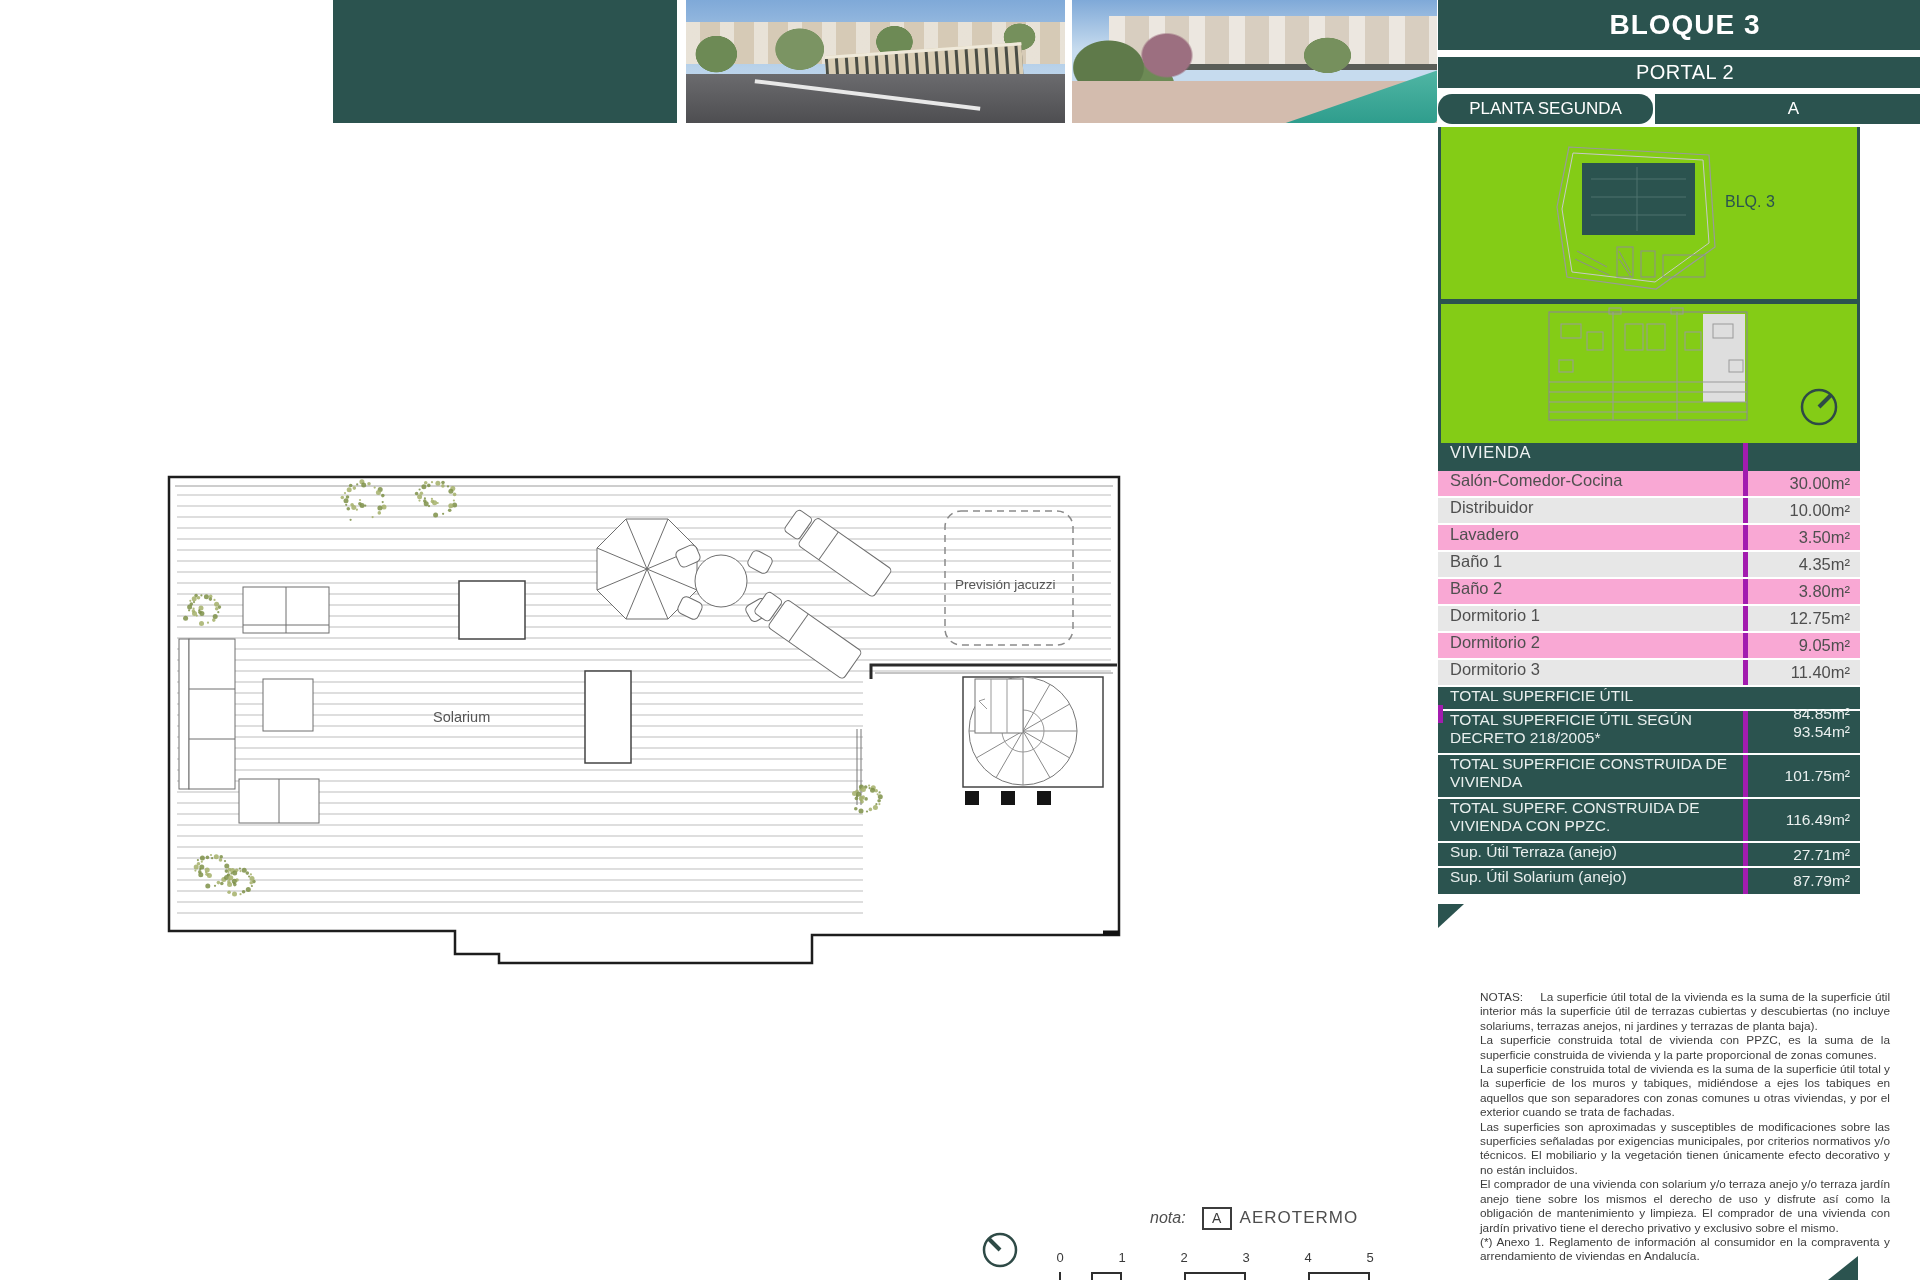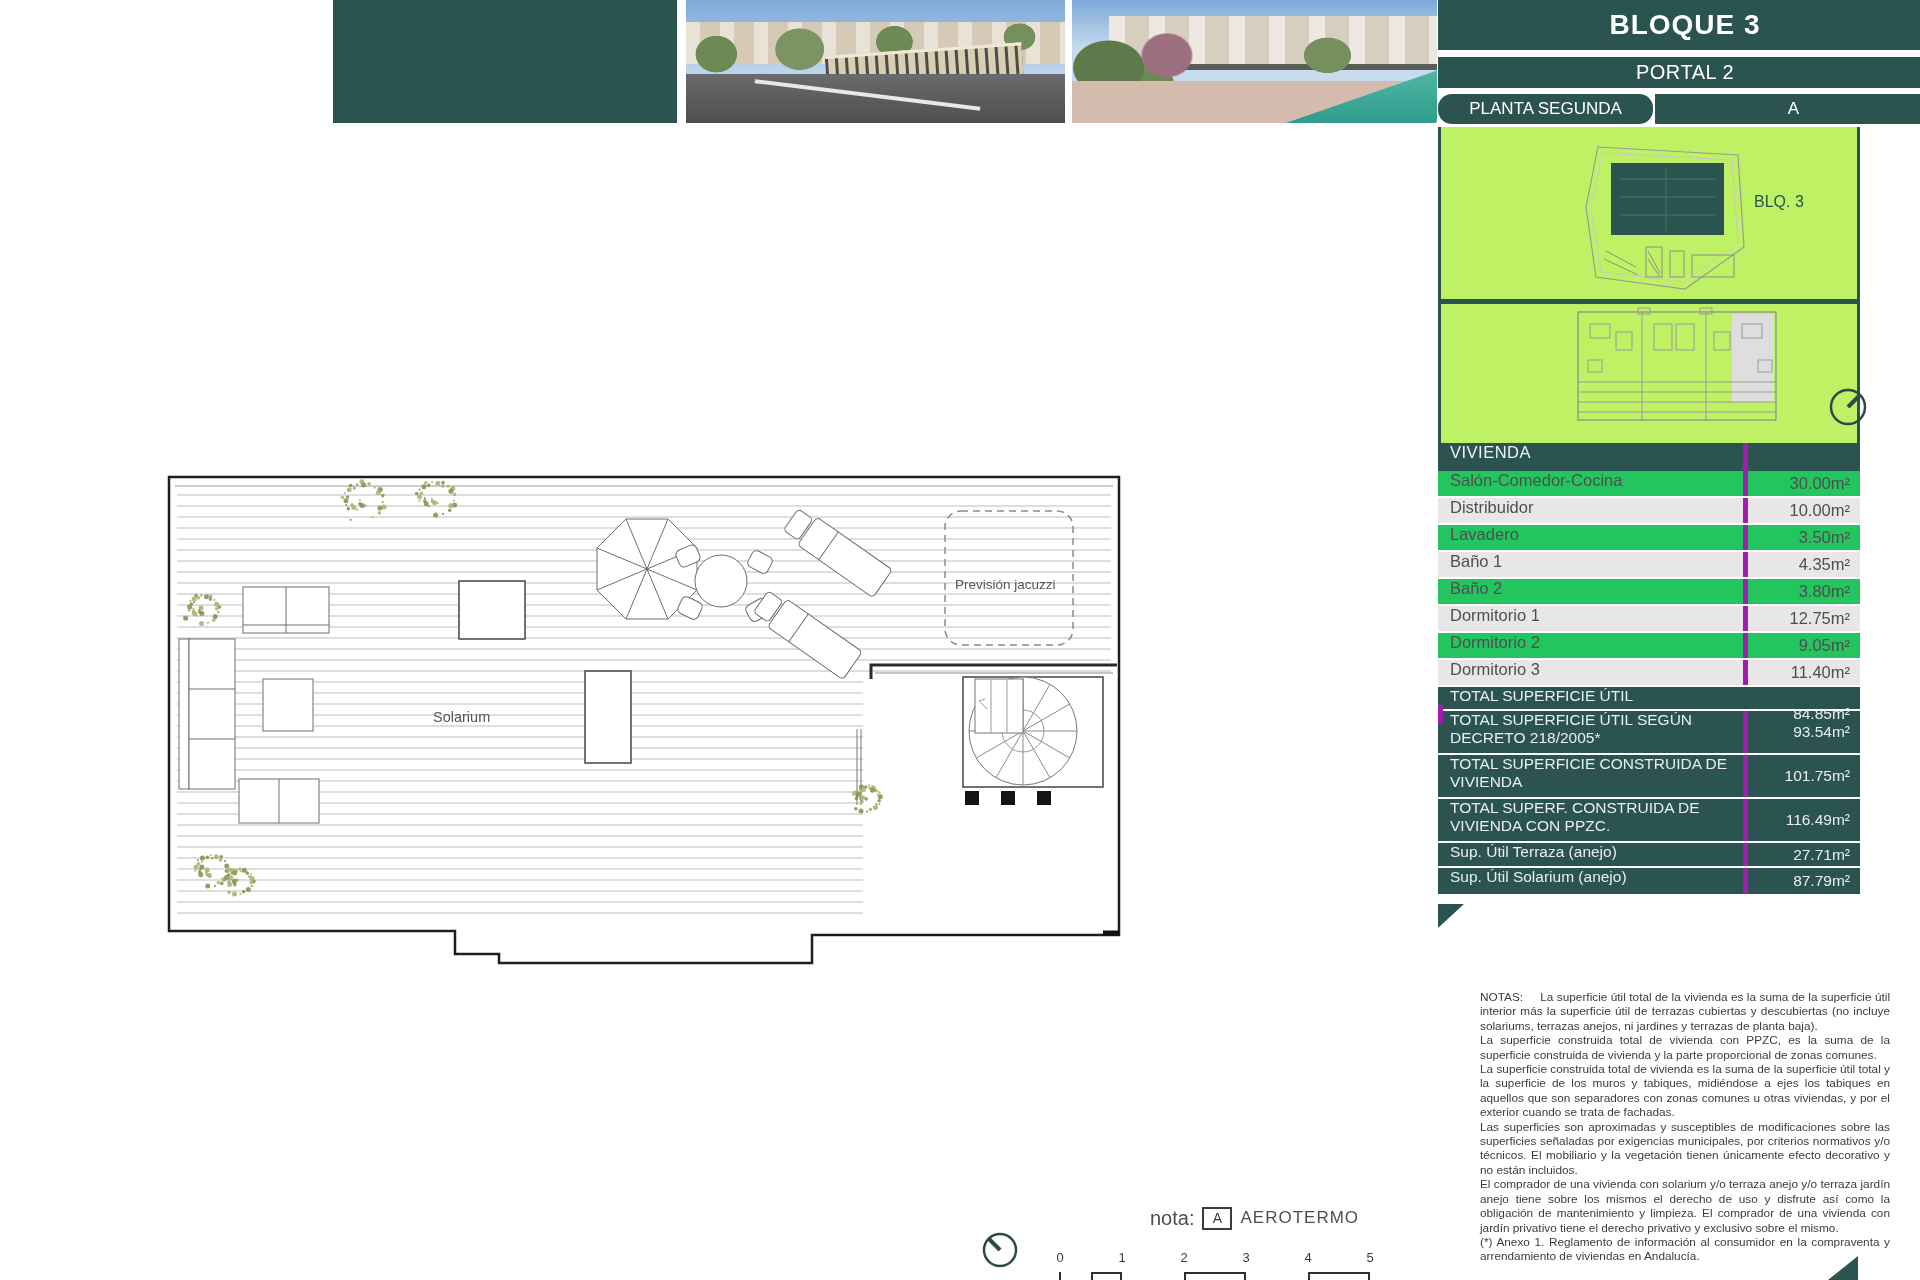--- a/index.html
+++ b/index.html
@@ -46,53 +46,53 @@
   .ph-row{background:#2b534f;color:#fff;display:flex;align-items:center;justify-content:center;}
   .ph-r1{height:50px;font-size:28px;font-weight:bold;letter-spacing:1px;}
   .ph-r2{height:31px;margin-top:7px;font-size:20px;letter-spacing:.5px;}
   .ph-r3{height:30px;margin-top:6px;display:flex;}
   .ph-r3 .cell{background:#2b534f;color:#fff;font-size:17px;display:flex;align-items:center;justify-content:center;}
   .ph-c1{width:215px;border-radius:14px;}
   .ph-c2{flex:1;margin-left:2px;}
 
   
   .panel-boxes{left:1438px;top:127px;width:422px;border-left:3px solid #2b534f;border-right:3px solid #2b534f;box-sizing:border-box;}
-  .box{position:relative;background:#bef264;padding-left:29px;}
+  .box{position:relative;background:#84cc16;}
   .box-site{height:172px;border-bottom:5px solid #2b534f;}
   .box-key{height:139px;}
 
   
   .atable{left:1438px;top:443px;width:422px;font-size:16.5px;color:#4f4f4f;}
   .trow{display:flex;}
   .trow .lbl{width:305px;box-sizing:border-box;padding-left:12px;}
   .trow .val{flex:1;text-align:right;padding-right:10px;border-left:5px solid #a21caf;align-self:stretch;
              display:flex;align-items:center;justify-content:flex-end;}
   .thead{height:28px;background:#2b534f;color:#eef3f2;letter-spacing:.5px;}
   .r-light{height:25px;margin-bottom:2px;}
-  .r-a{background:#22c55e;}
+  .r-a{background:#f9a8d4;}
   .r-b{background:#e7e7e7;}
   .r-total{background:#2b534f;color:#e9efee;margin-bottom:2px;font-size:15.5px;line-height:1.15;}
   .r-t1{height:22px;flex-direction:column;}
   .r-t2{height:42px;}
   .r-t3{height:23px;}
   .r-t4{height:26px;margin-bottom:0;}
   .tbl-tail{left:1438px;top:904px;width:26px;height:24px;background:#2b534f;
             clip-path:polygon(0 0,100% 0,0 100%);}
 
   
   .notes{left:1480px;top:990px;width:410px;font-size:11.8px;line-height:14.4px;color:#3c3c3c;
          text-align:justify;}
   .notes p{margin:0;}
 
   
   .plan{left:165px;top:473px;}
 
   
   .legend{left:1150px;top:1205px;height:26px;display:flex;align-items:center;color:#4e4e4e;}
-  .legend .nota{font-size:20px;margin-right:8px;}
+  .legend .nota{font-size:16px;margin-right:16px;font-style:italic;}
   .legend .keybox{width:26px;height:19px;border:2px solid #3c3c3c;display:flex;align-items:center;
                   justify-content:center;font-size:14px;color:#3c3c3c;margin-right:8px;}
   .legend .aer{font-size:17px;letter-spacing:1px;}
   .compass-bl{left:980px;top:1228px;}
   .scalebar{left:1050px;top:1250px;width:340px;height:30px;}
   .scalebar .tick{position:absolute;top:0;width:16px;text-align:center;font-size:13px;color:#3a3a3a;}
   .scalebar .sbox{position:absolute;top:22px;height:16px;border:2px solid #2f2f2f;box-sizing:border-box;background:#fff;}
   .scalebar .stick{position:absolute;top:22px;width:2px;height:14px;background:#2f2f2f;}
   .corner-tri{left:1828px;top:1256px;width:30px;height:24px;background:#2b534f;
               clip-path:polygon(100% 0,100% 100%,0 100%);}

